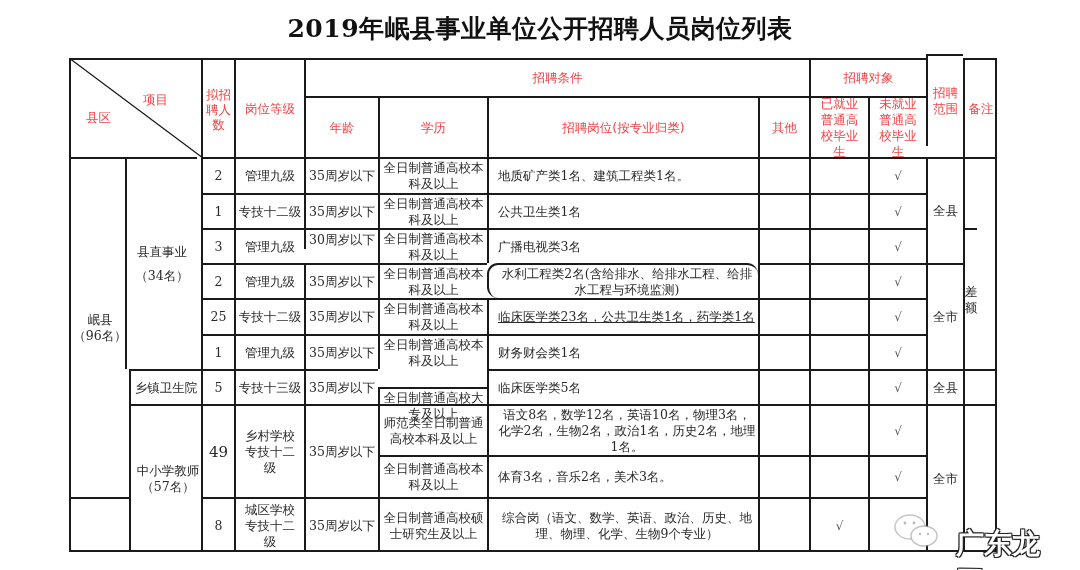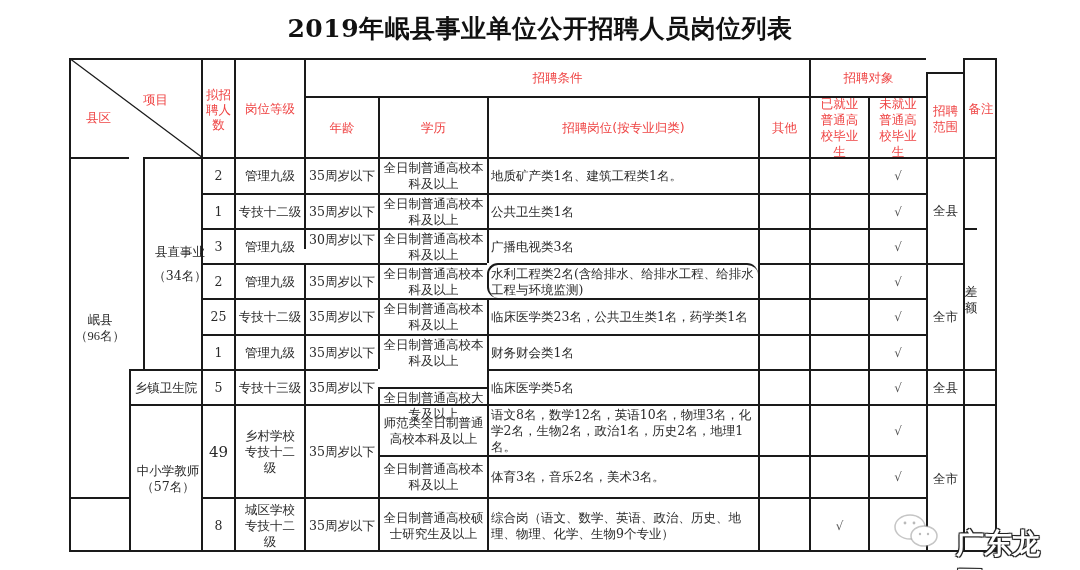--- a/index.html
+++ b/index.html
@@ -6,21 +6,21 @@
   body { width:1080px; height:570px; position:relative; overflow:hidden;
          font-family:"DejaVu Serif","Liberation Serif",serif; color:#2a2a2a; }
   .title { position:absolute; left:0; top:12px; width:1080px; text-align:center;
            font-size:25px; font-weight:bold; color:#111; letter-spacing:0.5px;
            font-family:"DejaVu Serif","Liberation Serif",serif; }
   .cell { position:absolute; box-sizing:border-box; display:flex; align-items:center;
           justify-content:center; text-align:center; font-size:12.5px; line-height:16px;
           border-left:2px solid #1a1a1a; border-top:2px solid #1a1a1a; padding:0 2px;
           overflow:hidden; }
   .hdr { font-family:"DejaVu Sans","Liberation Sans",sans-serif; font-size:12.5px; color:#ef4444; }
-  .left { justify-content:flex-start; text-align:left; padding-left:2px; }
+  .left { justify-content:flex-start; text-align:center; padding-left:9px; }
   .frame { position:absolute; left:69px; top:58px; width:928px; height:494px;
            border-right:2px solid #1a1a1a; border-bottom:2px solid #1a1a1a; box-sizing:border-box;
            pointer-events:none; }
   .chk { color:#555; font-size:12px; }
   .diag { position:absolute; left:69px; top:58px; width:134px; height:100px; pointer-events:none; }
   .wm { position:absolute; left:890px; top:505px; width:170px; height:55px; pointer-events:none; }
   .wm-text1 { position:absolute; left:52px; top:0px; font-size:27px; color:rgba(120,120,120,0.35);
               font-family:"DejaVu Sans","Liberation Sans",sans-serif; letter-spacing:1px; }
   .wm-text2 { position:absolute; left:66px; top:20px; font-size:28px; font-weight:bold; color:#fff;
               font-family:"DejaVu Sans","Liberation Sans",sans-serif;
@@ -44,30 +44,30 @@
   <div class="cell hdr" style="left:201px;top:58px;width:33px;height:100px;line-height:15px;">拟招聘人数</div>
   <div class="cell hdr" style="left:234px;top:58px;width:70px;height:100px;">岗位等级</div>
   <div class="cell hdr" style="left:304px;top:58px;width:505px;height:38px;">招聘条件</div>
   <div class="cell hdr" style="left:304px;top:96px;width:74px;height:62px;">年龄</div>
   <div class="cell hdr" style="left:378px;top:96px;width:109px;height:62px;">学历</div>
   <div class="cell hdr" style="left:487px;top:96px;width:271px;height:62px;">招聘岗位(按专业归类)</div>
   <div class="cell hdr" style="left:758px;top:96px;width:51px;height:62px;">其他</div>
   <div class="cell hdr" style="left:809px;top:58px;width:117px;height:38px;">招聘对象</div>
   <div class="cell hdr" style="left:809px;top:96px;width:59px;height:62px;padding:0 4px;">已就业普通高校毕业生</div>
   <div class="cell hdr" style="left:868px;top:96px;width:58px;height:62px;padding:0 4px;">未就业普通高校毕业生</div>
-  <div class="cell hdr" style="left:926px;top:72px;width:37px;height:92px;padding:0 3px;">招聘范围</div>
+  <div class="cell hdr" style="left:926px;top:54px;width:37px;height:92px;padding:0 3px;">招聘范围</div>
   <div class="cell hdr" style="left:963px;top:58px;width:34px;height:100px;">备注</div>
 
-  <div class="cell" style="left:69px;top:157px;width:60px;height:340px;flex-direction:column;font-family:Liberation Serif, serif;">
+  <div class="cell" style="left:69px;top:157px;width:60px;height:340px;flex-direction:column;">
     <span>岷县</span>
     <span>（96名）</span>
   </div>
   <div class="cell" style="left:69px;top:497px;width:60px;height:55px;"></div>
 
-  <div class="cell" style="left:143px;top:157px;width:72px;height:212px;flex-direction:column;gap:8px;">
+  <div class="cell" style="left:125px;top:157px;width:72px;height:212px;flex-direction:column;gap:8px;">
     <span>县直事业</span>
     <span>（34名）</span>
   </div>
   <div class="cell" style="left:129px;top:369px;width:72px;height:35px;">
     <span>乡镇卫生院</span>
   </div>
   <div class="cell" style="left:129px;top:404px;width:76px;height:148px;flex-direction:column;">
     <span>中小学教师</span>
     <span>（57名）</span>
   </div>
@@ -105,21 +105,21 @@
   <div class="cell" style="left:378px;top:263px;width:109px;height:35px;">全日制普通高校本科及以上</div>
   <div class="cell left" style="left:487px;top:263px;width:271px;height:35px;border-radius:11px;">水利工程类2名(含给排水、给排水工程、给排水工程与环境监测)</div>
   <div class="cell" style="left:758px;top:263px;width:51px;height:35px;"></div>
   <div class="cell chk" style="left:809px;top:263px;width:59px;height:35px;"></div>
   <div class="cell chk" style="left:868px;top:263px;width:58px;height:35px;">√</div>
 
   <div class="cell" style="left:201px;top:298px;width:33px;height:36px;">25</div>
   <div class="cell" style="left:234px;top:298px;width:70px;height:36px;">专技十二级</div>
   <div class="cell" style="left:304px;top:298px;width:74px;height:36px;">35周岁以下</div>
   <div class="cell" style="left:378px;top:298px;width:109px;height:36px;">全日制普通高校本科及以上</div>
-  <div class="cell left" style="left:487px;top:298px;width:271px;height:36px;">临床医学类23名，公共卫生类1名，药学类1名</div>
+  <div class="cell left" style="left:487px;top:298px;width:271px;height:36px;text-decoration:underline;">临床医学类23名，公共卫生类1名，药学类1名</div>
   <div class="cell" style="left:758px;top:298px;width:51px;height:36px;"></div>
   <div class="cell chk" style="left:809px;top:298px;width:59px;height:36px;"></div>
   <div class="cell chk" style="left:868px;top:298px;width:58px;height:36px;">√</div>
 
   <div class="cell" style="left:201px;top:334px;width:33px;height:35px;">1</div>
   <div class="cell" style="left:234px;top:334px;width:70px;height:35px;">管理九级</div>
   <div class="cell" style="left:304px;top:334px;width:74px;height:35px;">35周岁以下</div>
   <div class="cell" style="left:378px;top:334px;width:109px;height:35px;">全日制普通高校本科及以上</div>
   <div class="cell left" style="left:487px;top:334px;width:271px;height:35px;">财务财会类1名</div>
   <div class="cell" style="left:758px;top:334px;width:51px;height:35px;"></div>

